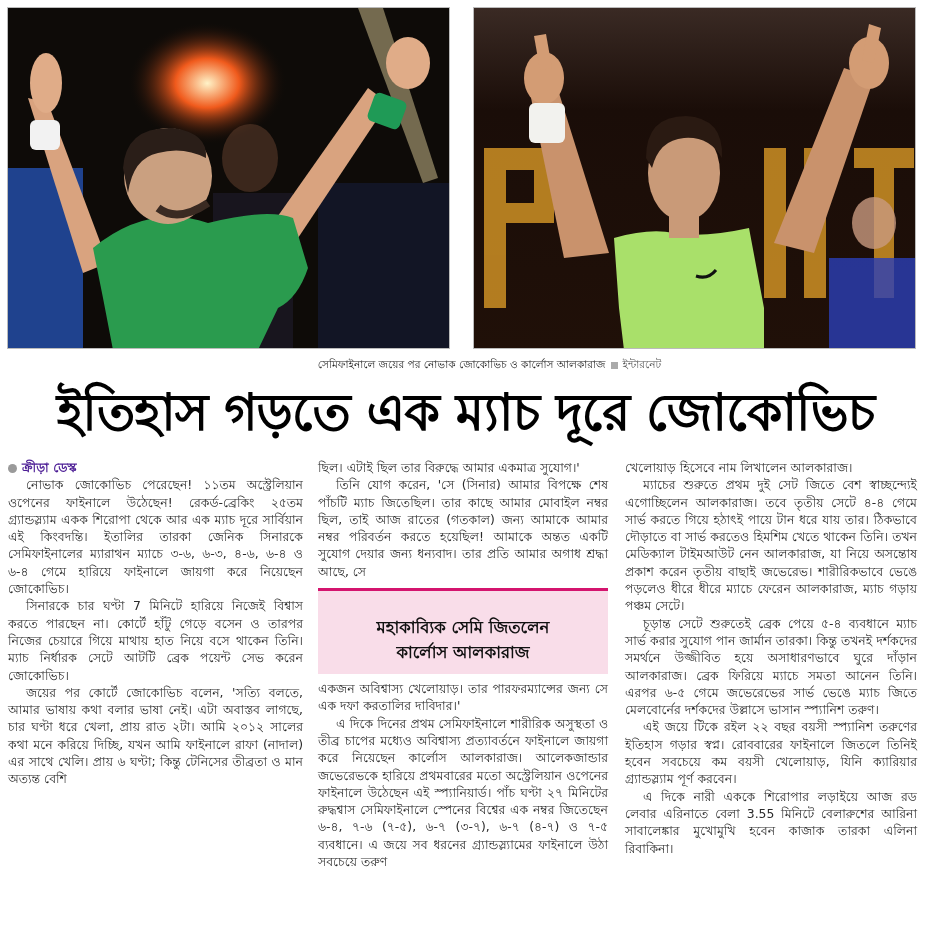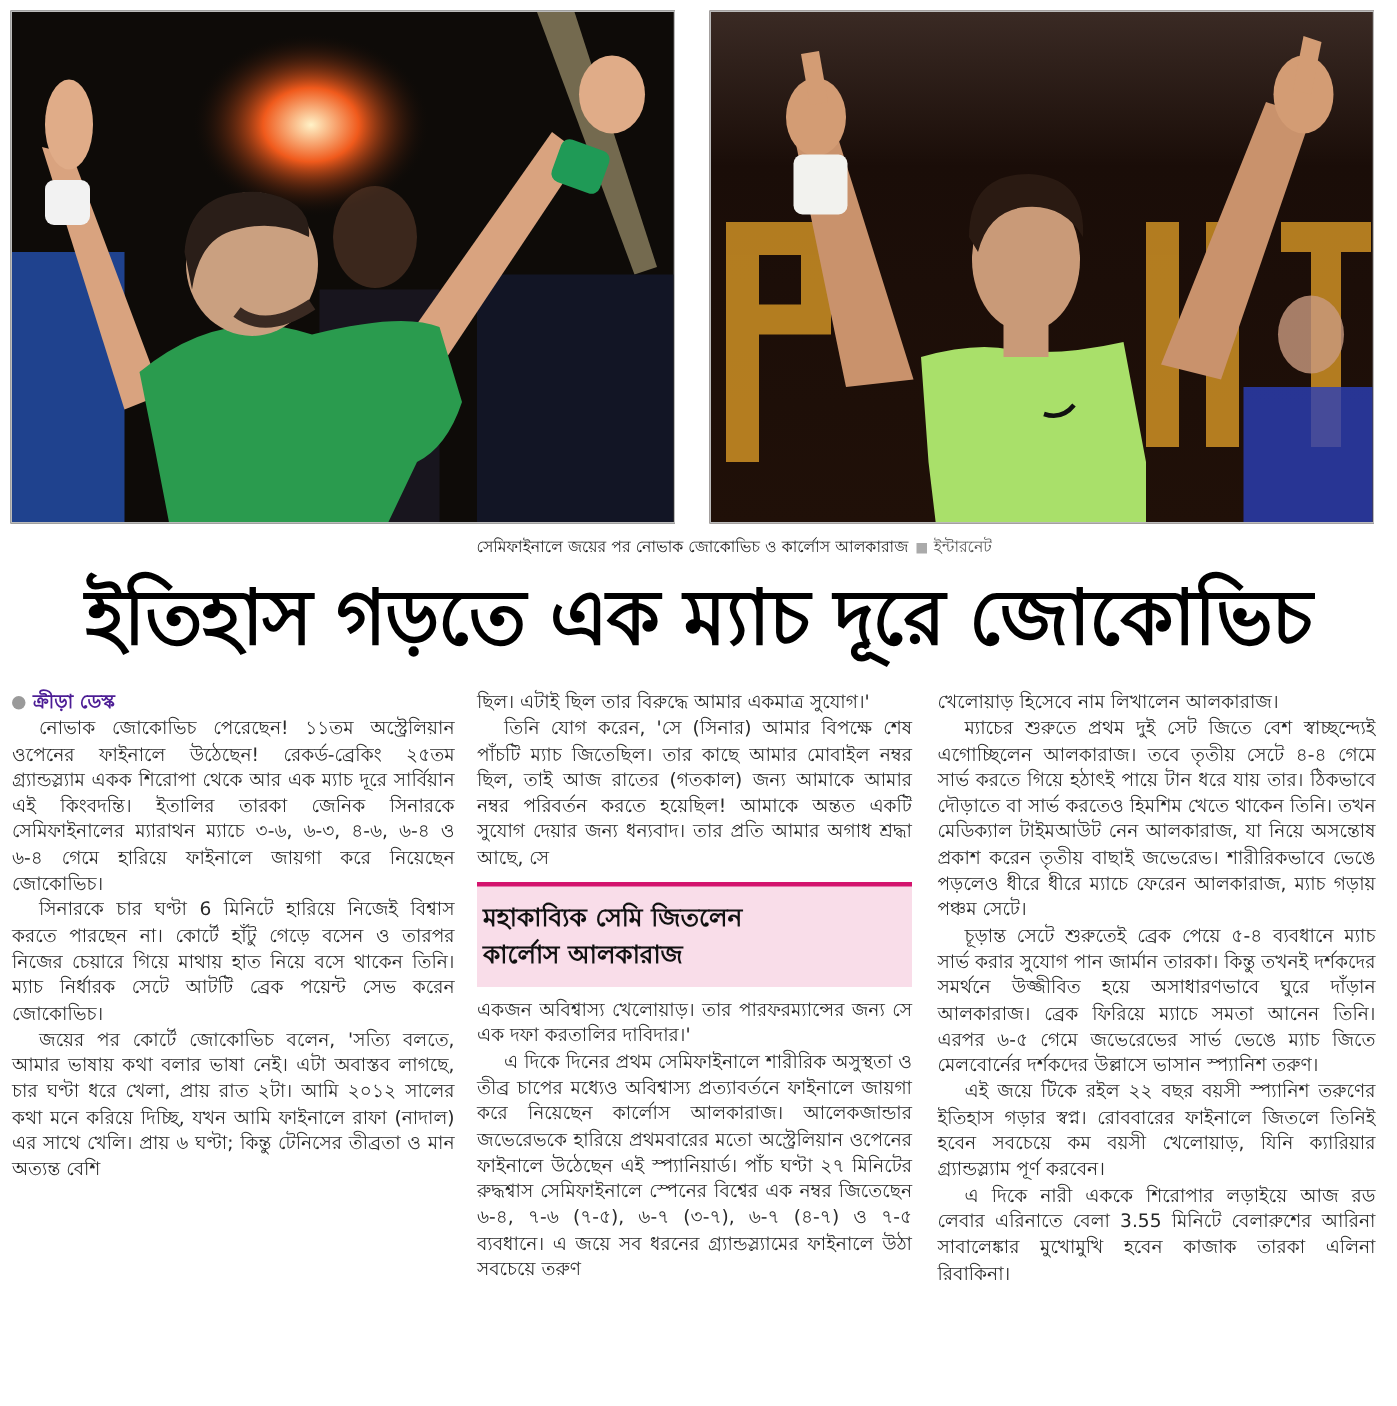--- a/index.html
+++ b/index.html
@@ -19,21 +19,21 @@
   .col { position: absolute; top: 459px; font-size: 12.4px; line-height: 17.3px; text-align: justify; color: #2a2a2a; }
   .col p { text-indent: 18px; }
   .col p.noindent { text-indent: 0; }
   .col1 { left: 8px; width: 295px; }
   .col2 { left: 318px; width: 290px; }
   .col3 { left: 625px; width: 292px; }
 
   .byline { font-weight: bold; color: #4c1d95; font-size: 12.6px; }
   .byline .dot { display: inline-block; width: 9px; height: 9px; border-radius: 50%; background: #9a9a9a; margin-right: 5px; vertical-align: middle; }
 
-  .subhead { margin: 8px 0 6px 0; border-top: 3px solid #d4146e; background: #f9dde9; text-align: left; padding: 8px 4px 9px; }
+  .subhead { margin: 8px 0 6px 0; border-top: 3px solid #d4146e; background: #f9dde9; text-align: center; padding: 24px 4px 9px; }
   .subhead .line { display: block; font-weight: bold; font-size: 16.5px; line-height: 25px; color: #111; }
 </style>
 </head>
 <body>
 
 <div class="photo photo-left">
   <svg width="443" height="342" viewBox="0 0 443 342">
     <defs>
       <radialGradient id="glowL" cx="0.45" cy="0.22" r="0.18">
         <stop offset="0" stop-color="#fff3c8"></stop>
@@ -109,21 +109,21 @@
   <span>সেমিফাইনালে জয়ের পর নোভাক জোকোভিচ ও কার্লোস আলকারাজ</span><span class="sep"></span><span class="credit">ইন্টারনেট</span>
 </div>
 
 <h1 class="headline">ইতিহাস গড়তে এক ম্যাচ দূরে জোকোভিচ</h1>
 
 <div class="col col1">
   <div class="byline">
     <span class="dot"></span><span>ক্রীড়া ডেস্ক</span>
   </div>
   <p>নোভাক জোকোভিচ পেরেছেন! ১১তম অস্ট্রেলিয়ান ওপেনের ফাইনালে উঠেছেন! রেকর্ড-ব্রেকিং ২৫তম গ্র্যান্ডস্ল্যাম একক শিরোপা থেকে আর এক ম্যাচ দূরে সার্বিয়ান এই কিংবদন্তি। ইতালির তারকা জেনিক সিনারকে সেমিফাইনালের ম্যারাথন ম্যাচে ৩-৬, ৬-৩, ৪-৬, ৬-৪ ও ৬-৪ গেমে হারিয়ে ফাইনালে জায়গা করে নিয়েছেন জোকোভিচ।</p>
-  <p>সিনারকে চার ঘণ্টা 6 মিনিটে হারিয়ে নিজেই বিশ্বাস করতে পারছেন না। কোর্টে হাঁটু গেড়ে বসেন ও তারপর নিজের চেয়ারে গিয়ে মাথায় হাত নিয়ে বসে থাকেন তিনি। ম্যাচ নির্ধারক সেটে আটটি ব্রেক পয়েন্ট সেভ করেন জোকোভিচ।</p>
+  <p>সিনারকে চার ঘণ্টা 7 মিনিটে হারিয়ে নিজেই বিশ্বাস করতে পারছেন না। কোর্টে হাঁটু গেড়ে বসেন ও তারপর নিজের চেয়ারে গিয়ে মাথায় হাত নিয়ে বসে থাকেন তিনি। ম্যাচ নির্ধারক সেটে আটটি ব্রেক পয়েন্ট সেভ করেন জোকোভিচ।</p>
   <p>জয়ের পর কোর্টে জোকোভিচ বলেন, 'সত্যি বলতে, আমার ভাষায় কথা বলার ভাষা নেই। এটা অবাস্তব লাগছে, চার ঘণ্টা ধরে খেলা, প্রায় রাত ২টা। আমি ২০১২ সালের কথা মনে করিয়ে দিচ্ছি, যখন আমি ফাইনালে রাফা (নাদাল) এর সাথে খেলি। প্রায় ৬ ঘণ্টা; কিন্তু টেনিসের তীব্রতা ও মান অত্যন্ত বেশি</p>
 </div>
 
 <div class="col col2">
   <p class="noindent">ছিল। এটাই ছিল তার বিরুদ্ধে আমার একমাত্র সুযোগ।'</p>
   <p>তিনি যোগ করেন, 'সে (সিনার) আমার বিপক্ষে শেষ পাঁচটি ম্যাচ জিতেছিল। তার কাছে আমার মোবাইল নম্বর ছিল, তাই আজ রাতের (গতকাল) জন্য আমাকে আমার নম্বর পরিবর্তন করতে হয়েছিল! আমাকে অন্তত একটি সুযোগ দেয়ার জন্য ধন্যবাদ। তার প্রতি আমার অগাধ শ্রদ্ধা আছে, সে</p>
   <div class="subhead">
     <span class="line">মহাকাব্যিক সেমি জিতলেন</span>
     <span class="line">কার্লোস আলকারাজ</span>
   </div>

